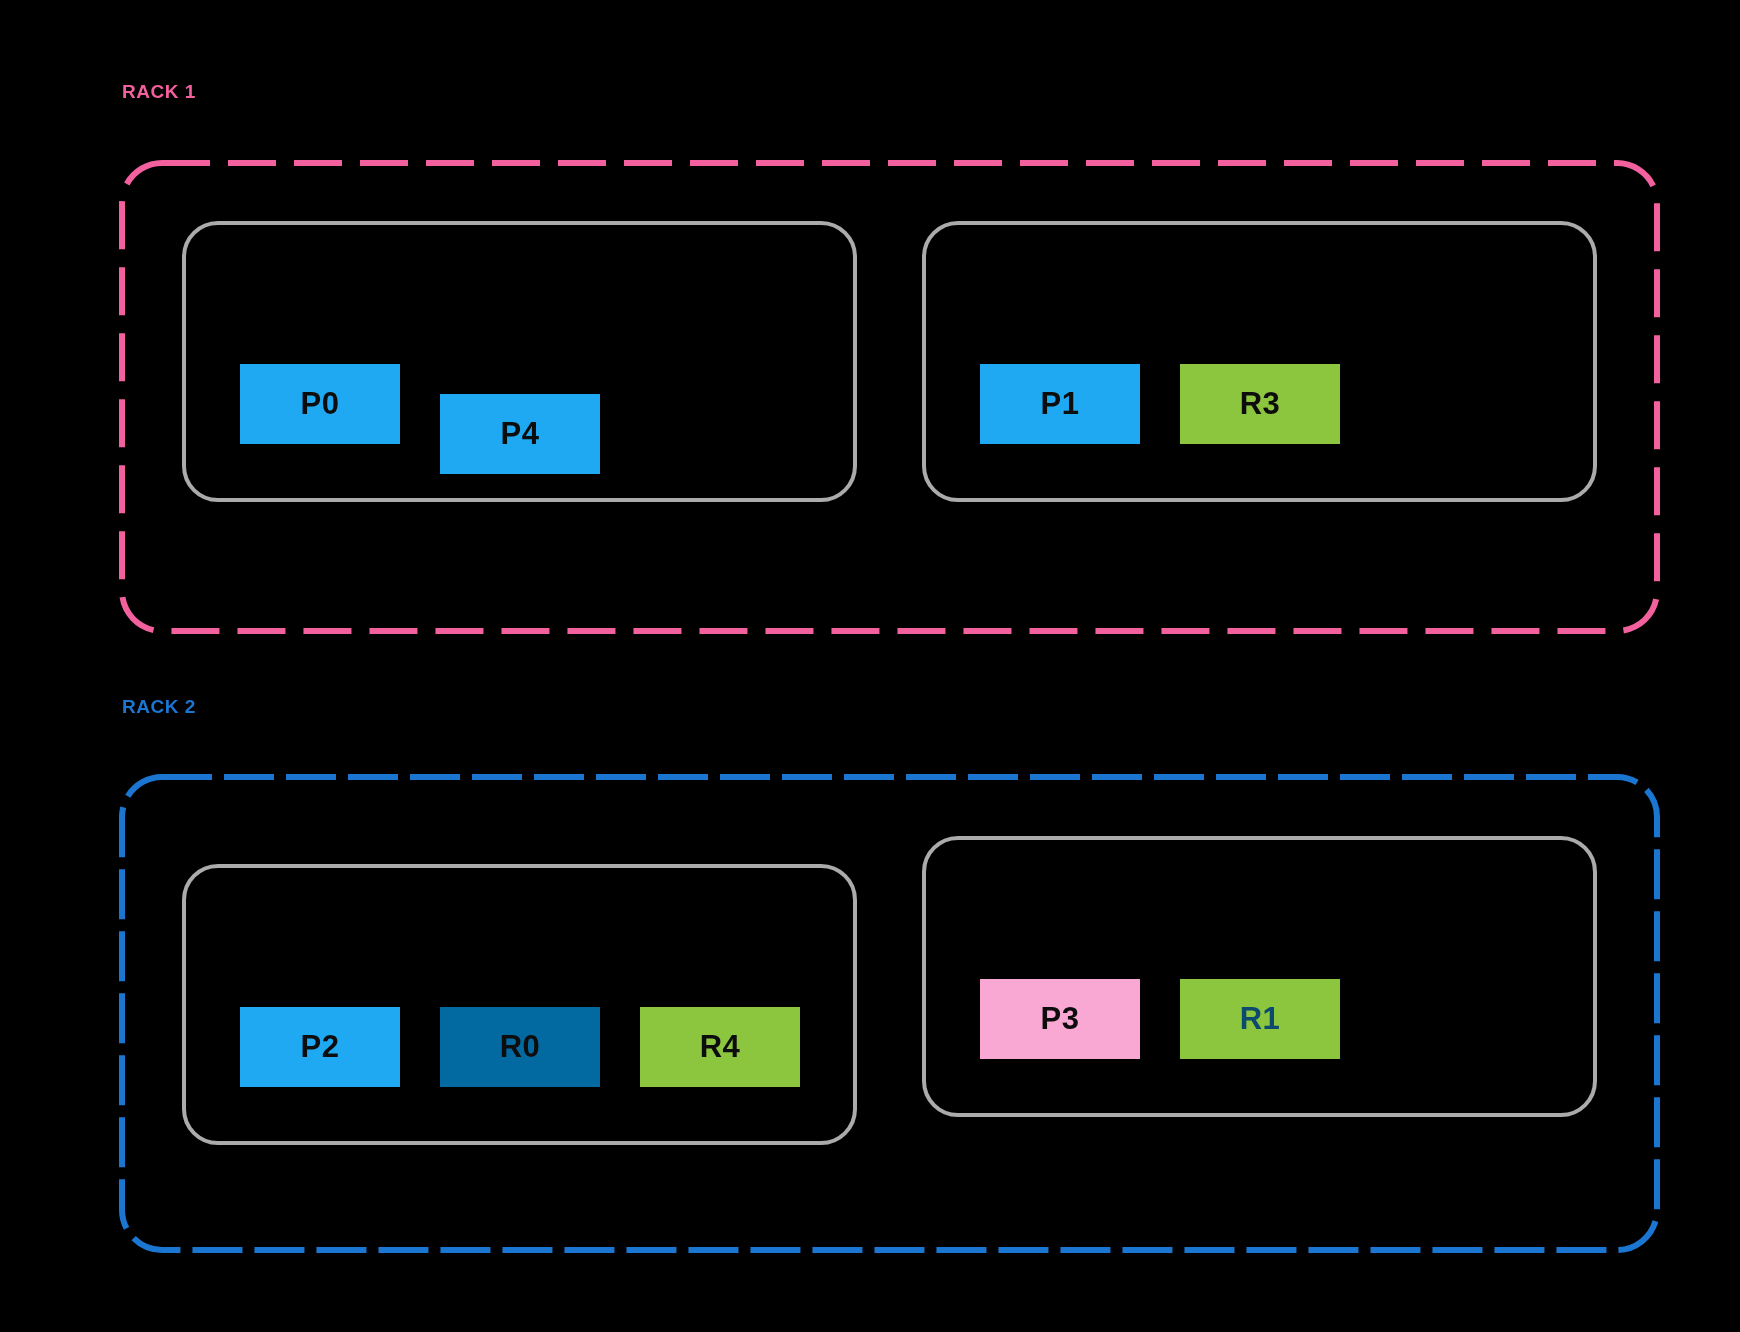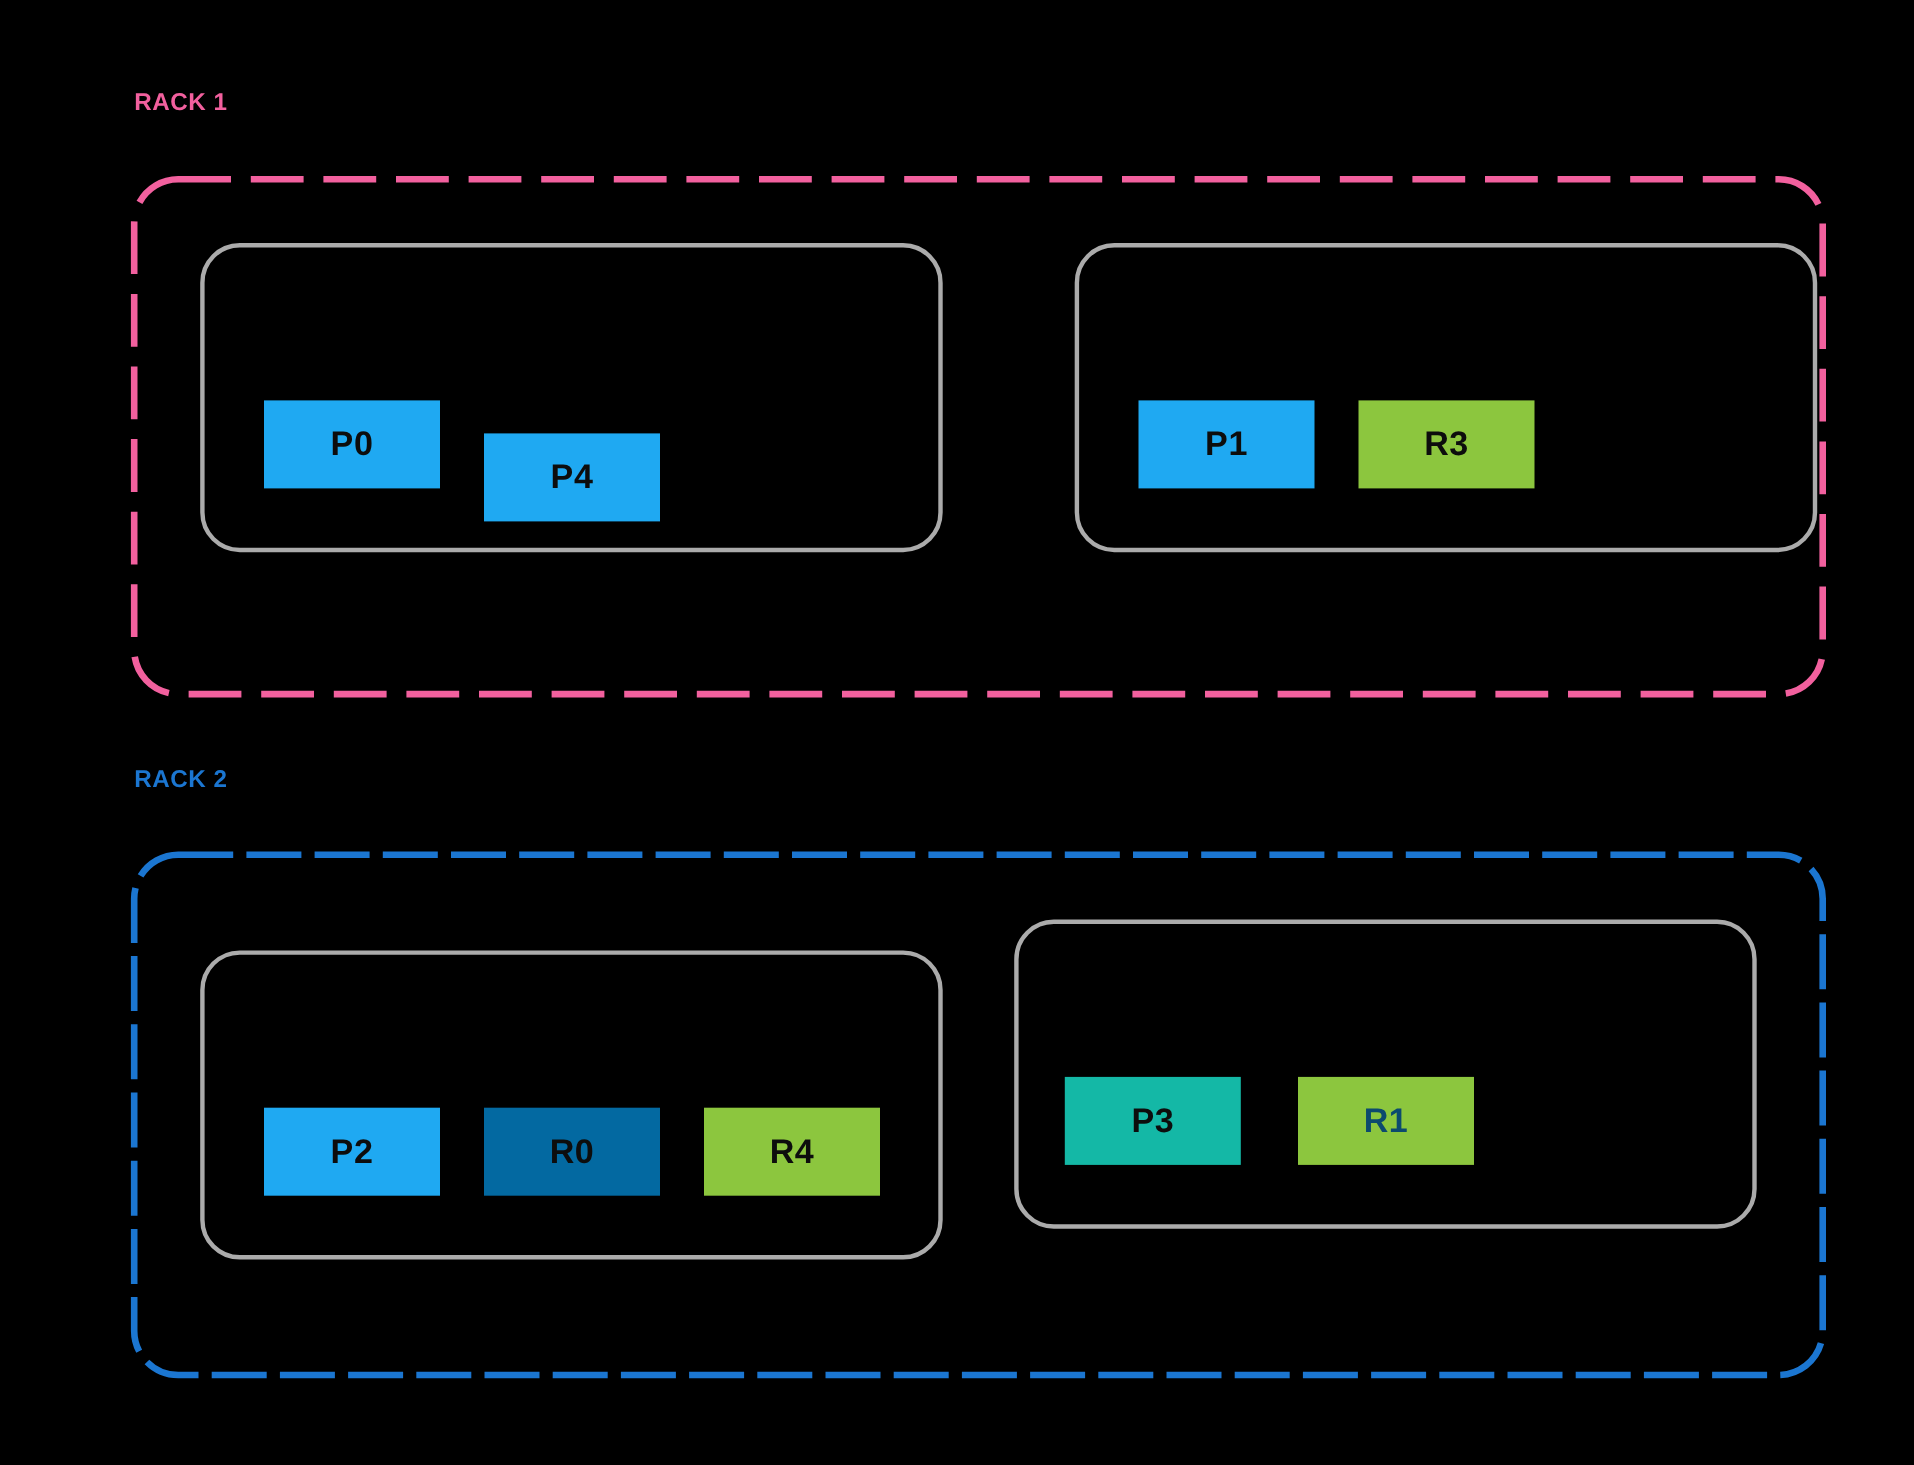--- a/index.html
+++ b/index.html
@@ -7,21 +7,21 @@
     position: relative;
     width: 1740px;
     height: 1332px;
     background: #000000;
     overflow: hidden;
     font-family: "Liberation Sans", sans-serif;
   }
   .rack-label {
     position: absolute;
     left: 122px;
-    font-size: 22px;
+    font-size: 19px;
     font-weight: 700;
     letter-spacing: 0.5px;
     line-height: 1;
     white-space: nowrap;
   }
   .rack-border-svg {
     position: absolute;
     overflow: visible;
     display: block;
   }
@@ -53,30 +53,30 @@
 
 <div class="canvas">
     <div class="rack-label" style="top: 82px; color: rgb(242, 96, 158);">RACK 1</div>
     <svg class="rack-border-svg" width="1541" height="474" style="left: 119px; top: 160px;">
       <rect x="3" y="3" width="1535" height="468" rx="40" fill="none" stroke="#F2609E" stroke-width="6" stroke-dasharray="48 18"></rect>
     </svg>
     <div class="host" style="left: 182px; top: 221px;">
       <div class="slot" style="left: 54px; background: rgb(31, 169, 242); color: rgb(13, 13, 13);">P0</div>
       <div class="slot" style="left: 254px; background: rgb(31, 169, 242); color: rgb(13, 13, 13); margin-top: 30px;">P4</div>
     </div>
-    <div class="host" style="left: 977px; top: 221px; padding-left: 32px;">
+    <div class="host" style="left: 922px; top: 221px; padding-left: 32px;">
       <div class="slot" style="left: 54px; background: rgb(31, 169, 242); color: rgb(13, 13, 13);">P1</div>
       <div class="slot" style="left: 254px; background: rgb(140, 198, 62); color: rgb(13, 13, 13);">R3</div>
     </div>
     <div class="rack-label" style="top: 697px; color: rgb(27, 118, 209);">RACK 2</div>
     <svg class="rack-border-svg" width="1541" height="479" style="left: 119px; top: 774px;">
       <rect x="3" y="3" width="1535" height="473" rx="40" fill="none" stroke="#1B76D1" stroke-width="6" stroke-dasharray="50 12"></rect>
     </svg>
     <div class="host" style="left: 182px; top: 864px;">
       <div class="slot" style="left: 54px; background: rgb(31, 169, 242); color: rgb(13, 13, 13);">P2</div>
       <div class="slot" style="left: 254px; background: #0369a1; color: rgb(13, 13, 13);">R0</div>
       <div class="slot" style="left: 454px; background: rgb(140, 198, 62); color: rgb(13, 13, 13);">R4</div>
     </div>
     <div class="host" style="left: 922px; top: 836px;">
-      <div class="slot" style="left: 42px; background: #14b8a6; color: rgb(13, 13, 13);">P3</div>
+      <div class="slot" style="left: 54px; background: #f9a8d4; color: rgb(13, 13, 13);">P3</div>
       <div class="slot" style="left: 254px; background: rgb(140, 198, 62); color: #0c4a6e;">R1</div>
     </div>
   </div>
 
 </body></html>

